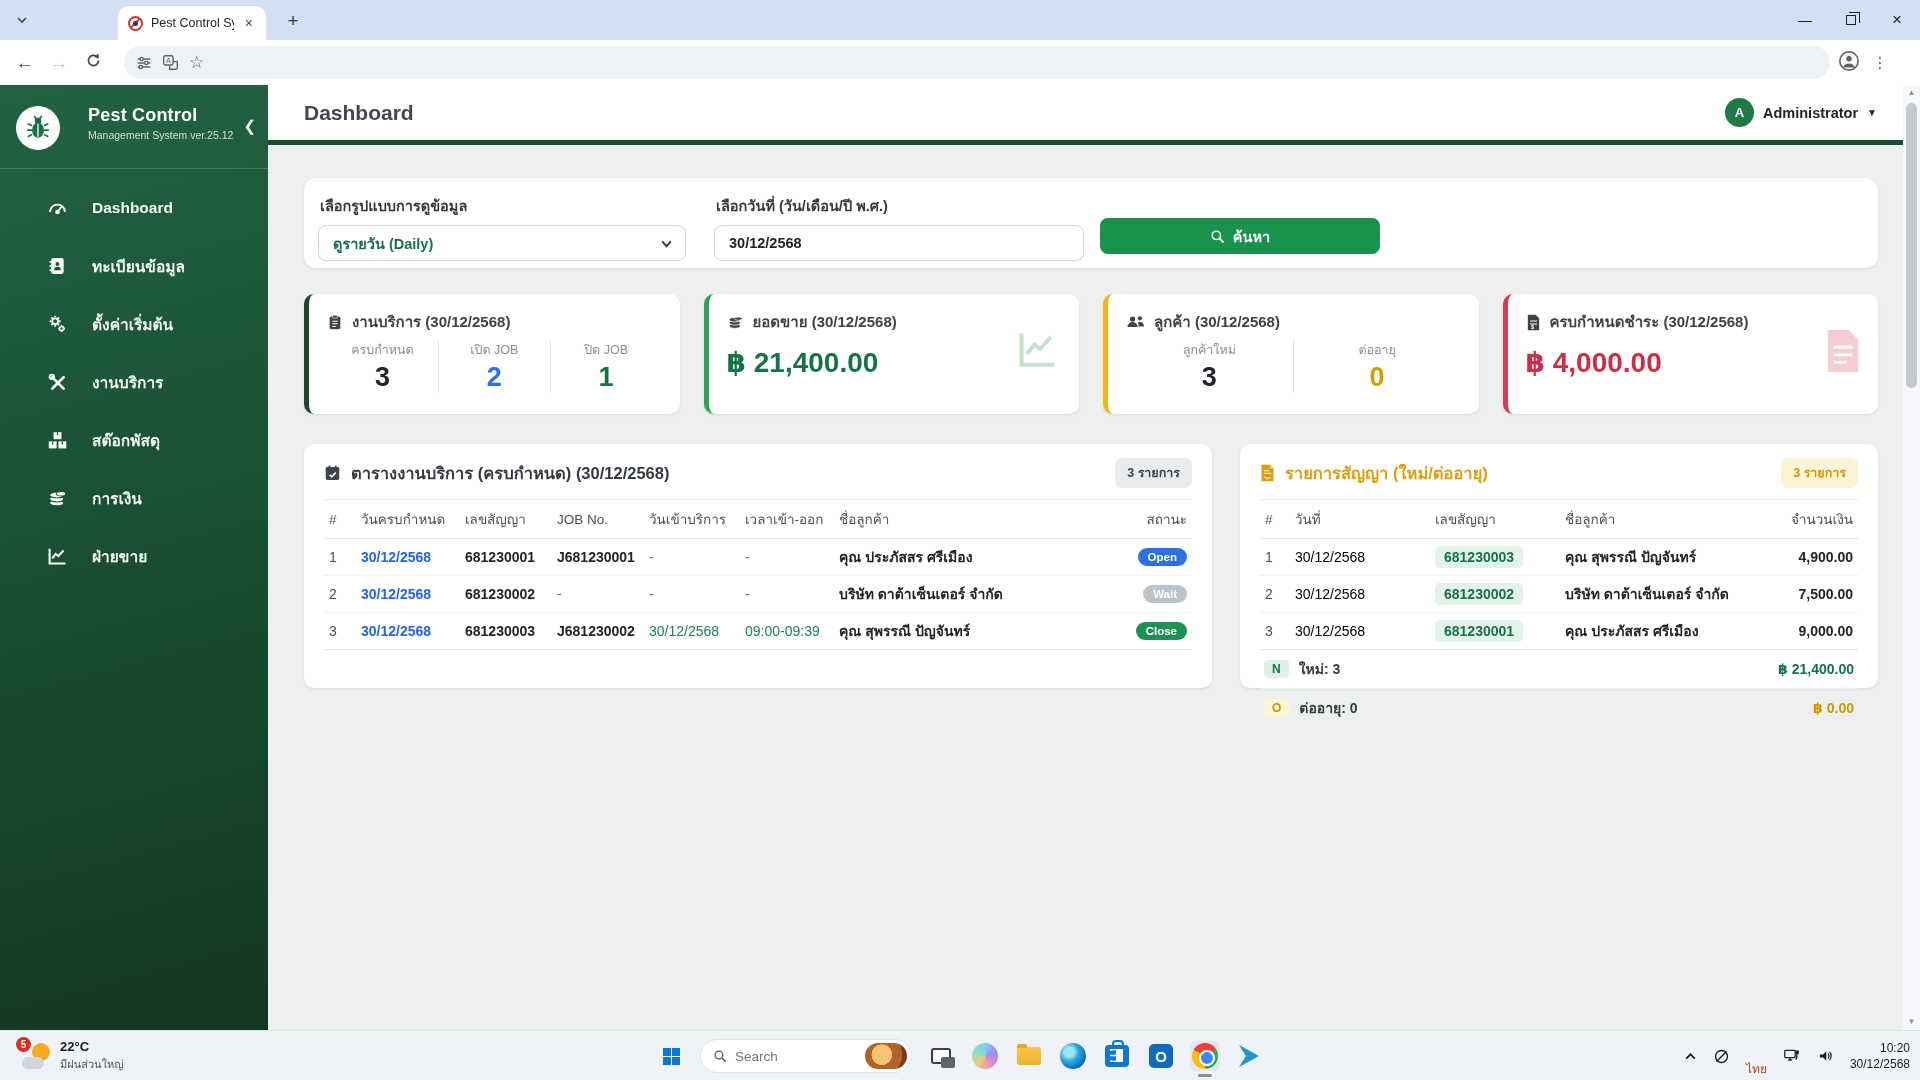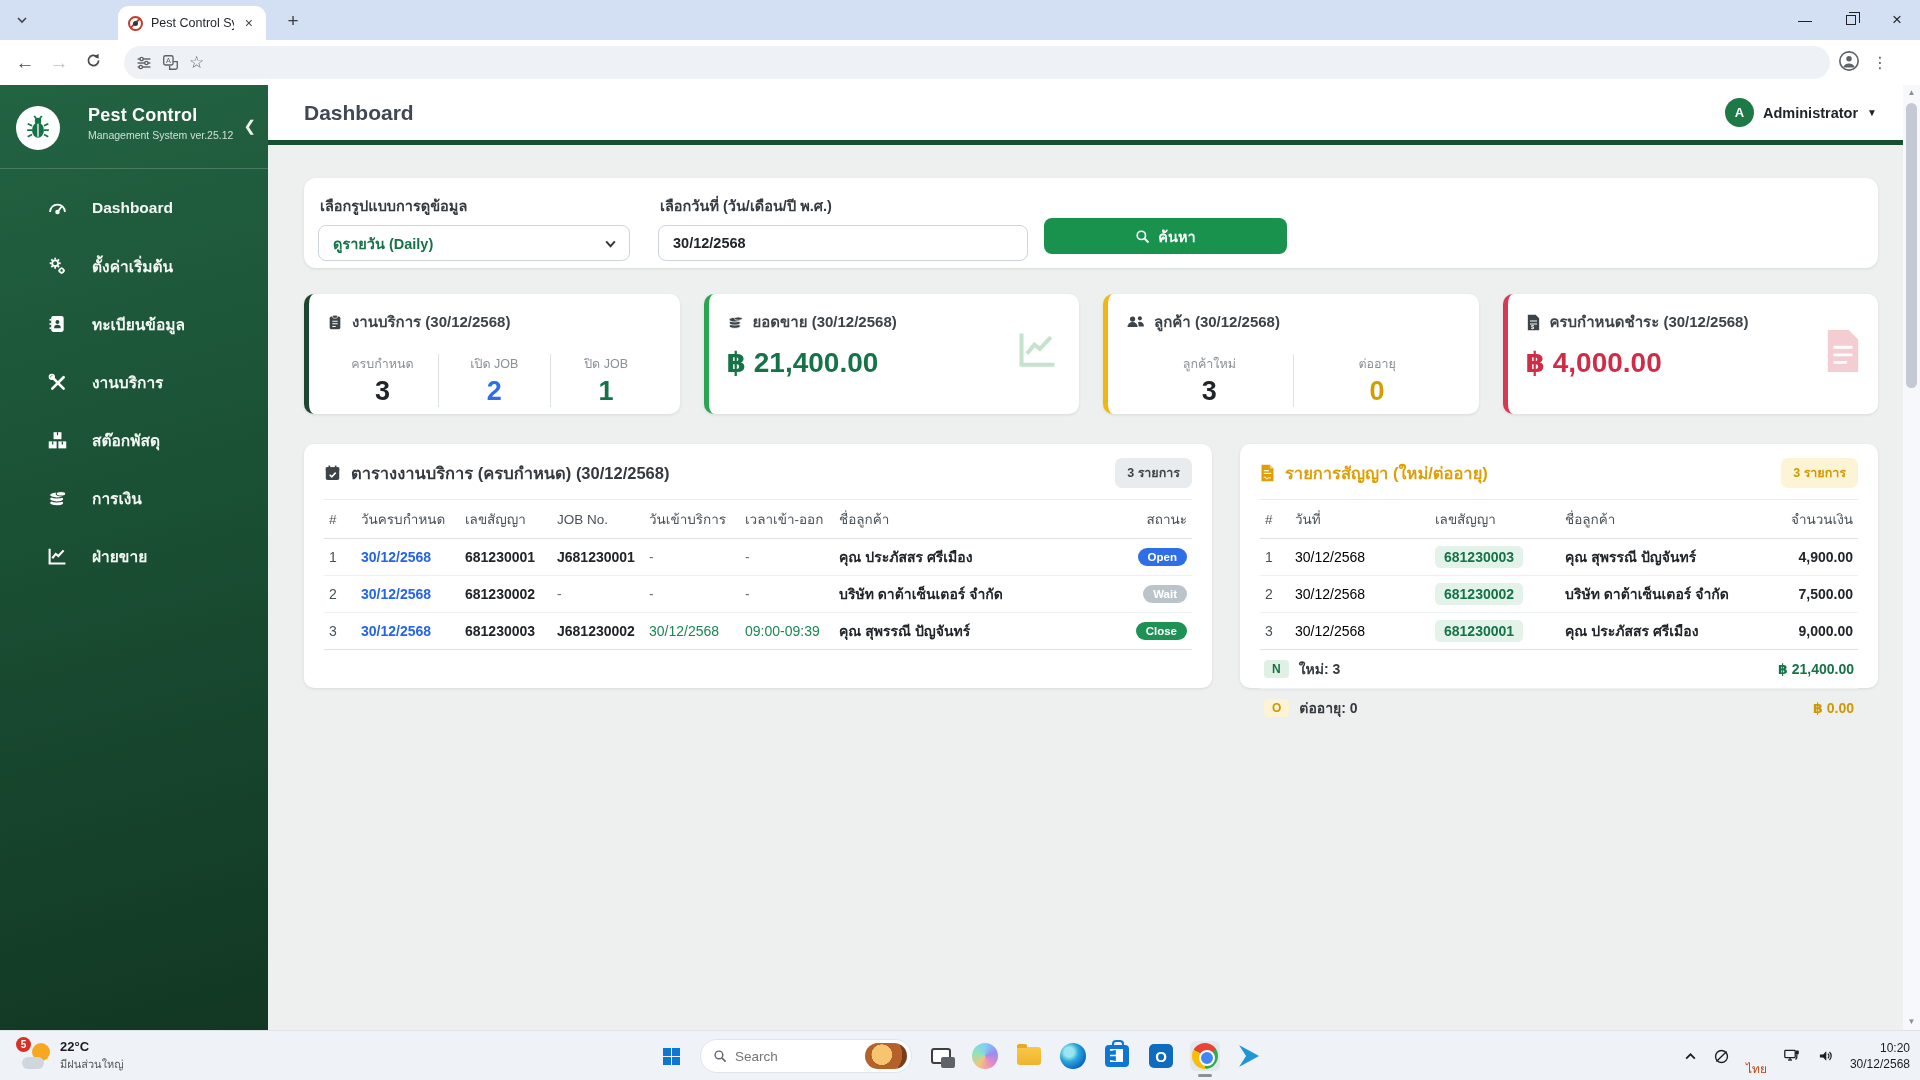--- a/index.html
+++ b/index.html
@@ -52,35 +52,35 @@
   .avatar { width:29px; height:29px; border-radius:50%; background:#1d7a46; color:#fff; font-size:13px; font-weight:bold; display:flex; align-items:center; justify-content:center; }
   .user-name { font-size:14.5px; font-weight:bold; color:#212529; }
   .user-caret { font-size:10px; color:#212529; }
 
   .content { position:absolute; left:268px; top:150px; right:17px; bottom:50px; background:#edf0ee; padding:28px 25px 0 36px; }
 
   
   .filter-card { background:#fff; border-radius:12px; box-shadow:0 1px 3px rgba(25,40,30,.10); height:90px; padding:14px 14px 0 14px; display:flex; gap:28px; }
   .f-col { display:flex; flex-direction:column; }
   .f-label { font-size:14.5px; font-weight:bold; color:#343a40; margin:2px 0 8px 2px; }
-  .f-select { width:312px; height:36px; border:1px solid #ced4da; border-radius:8px; display:flex; align-items:center; padding:0 12px 0 14px; }
+  .f-select { width:368px; height:36px; border:1px solid #ced4da; border-radius:8px; display:flex; align-items:center; padding:0 12px 0 14px; }
   .f-select .val { font-size:14.5px; font-weight:bold; color:#157347; flex:1; }
   .f-input { width:370px; height:36px; border:1px solid #ced4da; border-radius:8px; font-size:14.5px; font-weight:bold; color:#212529; padding:0 14px; font-family:inherit; }
-  .f-btn { margin-top:26px; width:243px; height:36px; background:#18924d; border:none; border-radius:8px; color:#fff; font-size:14.5px; font-weight:bold; display:flex; align-items:center; justify-content:center; gap:8px; font-family:inherit; }
+  .f-btn { margin-top:26px; width:280px; height:36px; background:#18924d; border:none; border-radius:8px; color:#fff; font-size:14.5px; font-weight:bold; display:flex; align-items:center; justify-content:center; gap:8px; font-family:inherit; }
 
   
   .stats { margin-top:26px; display:grid; grid-template-columns:repeat(4,1fr); gap:24px; }
   .scard { position:relative; background:#fff; border-radius:10px; box-shadow:0 1px 3px rgba(25,40,30,.10); height:120px; padding:16px 18px 0 18px; border-left:5px solid #000; overflow:hidden; }
   .scard.c1 { border-left-color:#1d4530; }
   .scard.c2 { border-left-color:#2aa653; }
   .scard.c3 { border-left-color:#f2b614; }
   .scard.c4 { border-left-color:#d63a50; }
   .sc-head { display:flex; align-items:center; gap:9px; font-size:15px; font-weight:bold; color:#3c4349; }
   .sc-head .ic { color:#3c4349; display:flex; }
-  .sc-cols { display:flex; margin-top:20px; }
+  .sc-cols { display:flex; margin-top:6px; }
   .sc-col { flex:1; text-align:center; }
   .sc-col + .sc-col { border-left:1px solid #dfe3e6; }
   .sc-lab { font-size:12.5px; color:#8a9097; }
   .sc-val { font-size:27px; font-weight:bold; margin-top:2px; color:#212529; }
   .v-blue { color:#2e6fe8; } .v-green { color:#157347; } .v-amber { color:#d39e00; }
   .sc-money { font-size:28px; font-weight:bold; margin-top:12px; }
   .m-green { color:#157347; } .m-red { color:#d02c47; }
   .watermark { position:absolute; right:16px; top:34px; opacity:1; }
 
   
@@ -258,20 +258,35 @@
           <svg width="21" height="21" viewBox="0 0 24 24" fill="none" stroke="#fff" stroke-width="2">
               <path d="M3.5 16a8.5 8.5 0 0 1 17 0"></path>
               <line x1="12" y1="16" x2="16.5" y2="10"></line>
               <circle cx="12" cy="16" r="1.6" fill="#fff"></circle>
             </svg>
         </span>
         <span class="ml">Dashboard</span>
       </li>
       <li>
         <span class="mi">
+          <svg width="20" height="20" viewBox="0 0 24 24">
+              <rect x="5" y="2.5" width="15" height="19" rx="2.5" fill="#fff"></rect>
+              <g stroke="#fff" stroke-width="2">
+                <line x1="3" y1="7" x2="5" y2="7"></line>
+                <line x1="3" y1="12" x2="5" y2="12"></line>
+                <line x1="3" y1="17" x2="5" y2="17"></line>
+              </g>
+              <circle cx="12.5" cy="9.5" r="2.4" fill="#1a5034"></circle>
+              <path d="M8.5 17a4 4 0 0 1 8 0z" fill="#1a5034"></path>
+            </svg>
+        </span>
+        <span class="ml">ทะเบียนข้อมูล</span>
+      </li>
+      <li>
+        <span class="mi">
           <svg width="22" height="22" viewBox="0 0 24 24">
               <g stroke="#fff" stroke-width="2" fill="none">
                 <circle cx="10" cy="9" r="3.2"></circle>
                 <g>
                   <line x1="10" y1="3" x2="10" y2="5"></line>
                   <line x1="10" y1="13" x2="10" y2="15"></line>
                   <line x1="4" y1="9" x2="6" y2="9"></line>
                   <line x1="14" y1="9" x2="16" y2="9"></line>
                   <line x1="5.8" y1="4.8" x2="7.2" y2="6.2"></line>
                   <line x1="12.8" y1="11.8" x2="14.2" y2="13.2"></line>
@@ -282,35 +297,20 @@
               <g stroke="#fff" stroke-width="1.8" fill="none">
                 <circle cx="17" cy="17" r="2.3"></circle>
                 <line x1="17" y1="13.5" x2="17" y2="14.8"></line>
                 <line x1="17" y1="19.2" x2="17" y2="20.5"></line>
                 <line x1="13.5" y1="17" x2="14.8" y2="17"></line>
                 <line x1="19.2" y1="17" x2="20.5" y2="17"></line>
               </g>
             </svg>
         </span>
         <span class="ml">ตั้งค่าเริ่มต้น</span>
-      </li>
-      <li>
-        <span class="mi">
-          <svg width="20" height="20" viewBox="0 0 24 24">
-              <rect x="5" y="2.5" width="15" height="19" rx="2.5" fill="#fff"></rect>
-              <g stroke="#fff" stroke-width="2">
-                <line x1="3" y1="7" x2="5" y2="7"></line>
-                <line x1="3" y1="12" x2="5" y2="12"></line>
-                <line x1="3" y1="17" x2="5" y2="17"></line>
-              </g>
-              <circle cx="12.5" cy="9.5" r="2.4" fill="#1a5034"></circle>
-              <path d="M8.5 17a4 4 0 0 1 8 0z" fill="#1a5034"></path>
-            </svg>
-        </span>
-        <span class="ml">ทะเบียนข้อมูล</span>
       </li>
       <li>
         <span class="mi">
           <svg width="21" height="21" viewBox="0 0 24 24">
               <g stroke="#fff" stroke-width="3" stroke-linecap="round">
                 <line x1="6" y1="6" x2="19" y2="19"></line>
                 <line x1="19" y1="6" x2="6" y2="19"></line>
               </g>
               <circle cx="5.5" cy="5.5" r="2.6" fill="none" stroke="#fff" stroke-width="2"></circle>
             </svg>

